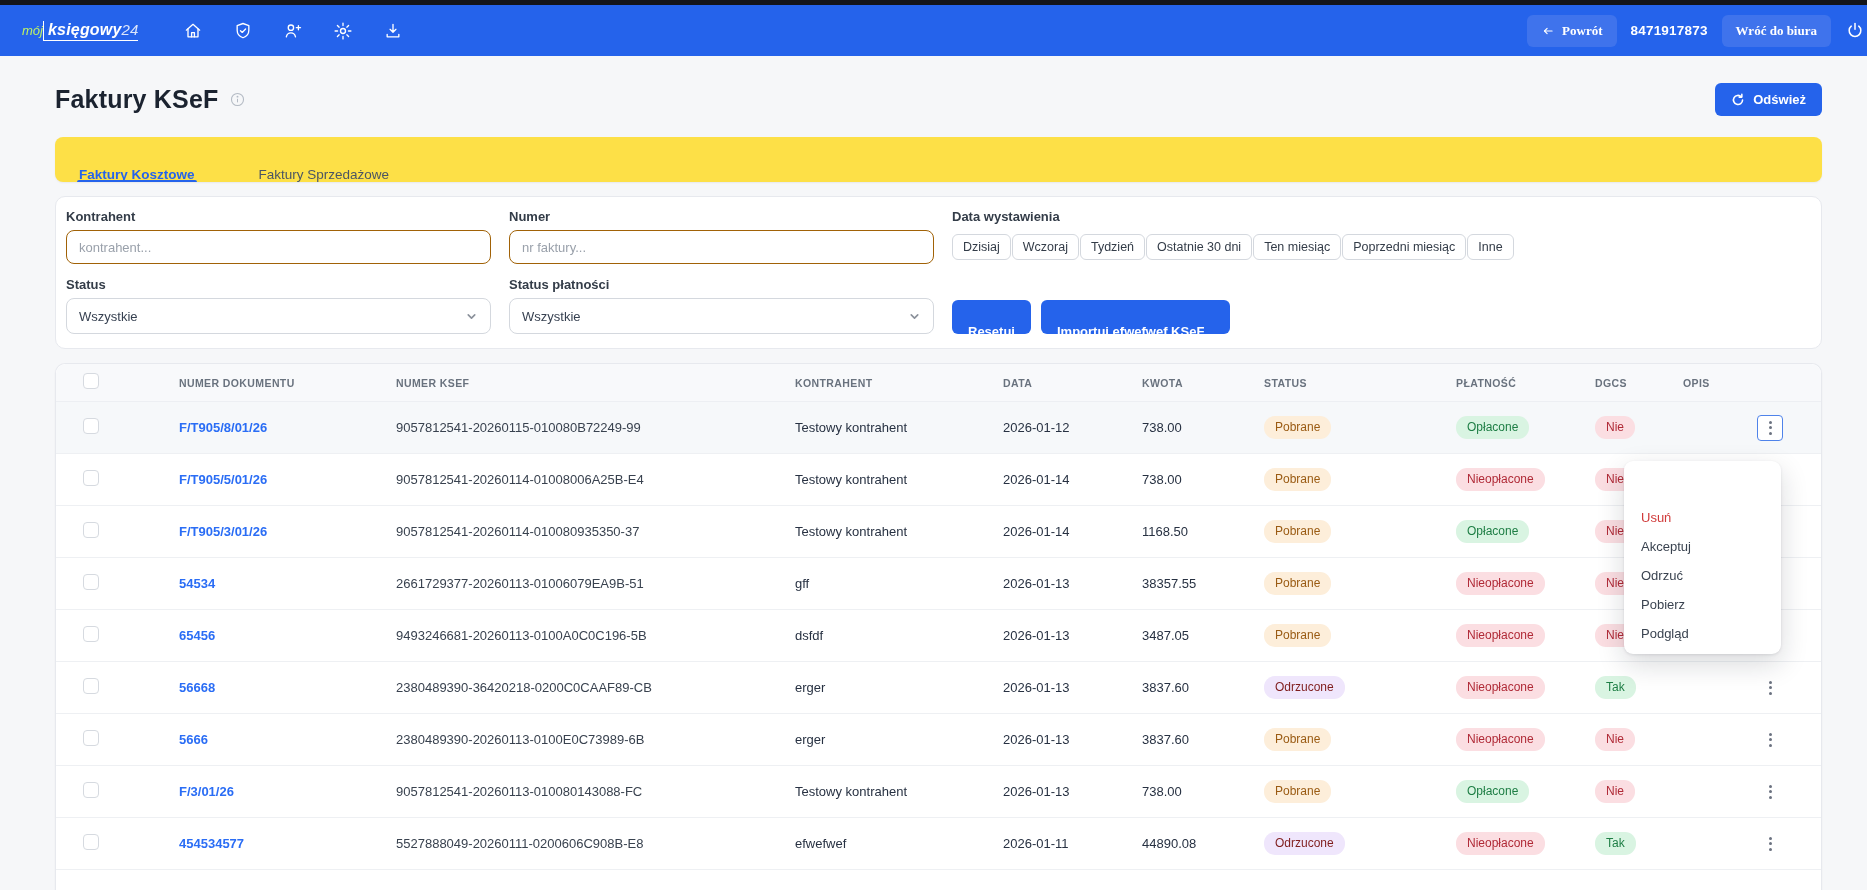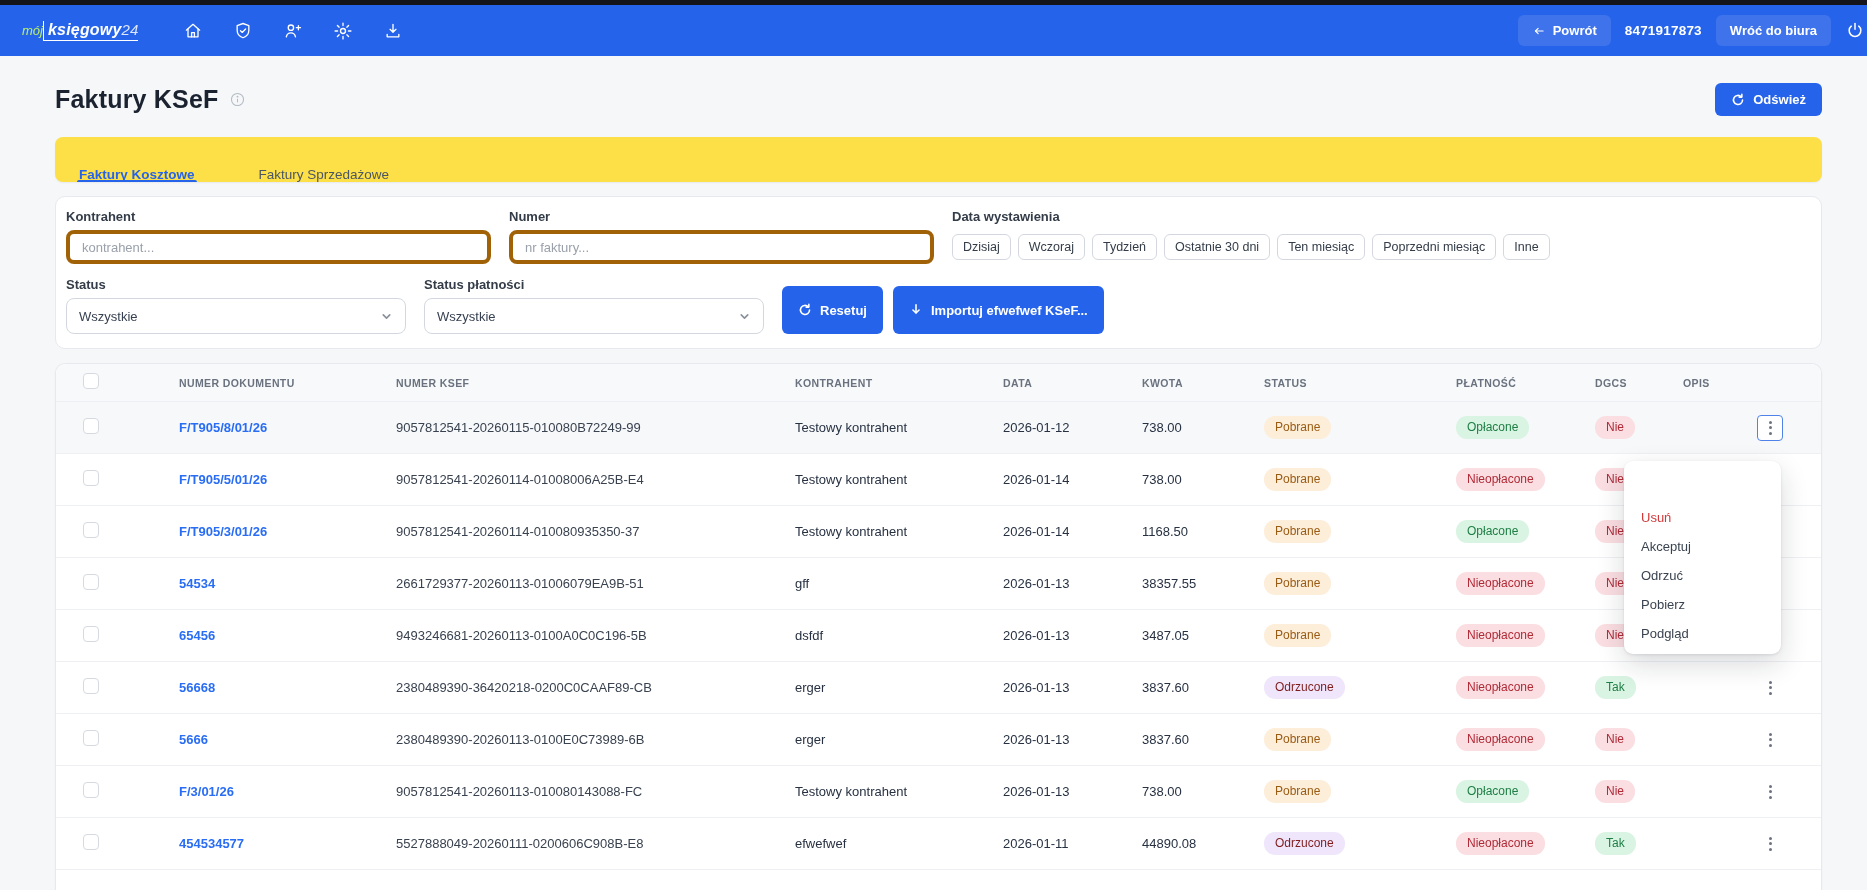--- a/index.html
+++ b/index.html
@@ -12,21 +12,21 @@
   .navbar { height:51px; background:#2563eb; display:flex; align-items:center; padding:0 18px 0 22px; color:#fff; }
   .logo { display:flex; align-items:baseline; font-style:italic; cursor:pointer; white-space:nowrap; }
   .logo .lg-moj { font-size:13px; font-weight:300; color:#bef264; margin-right:0; }
   .logo .lg-wrap { border-bottom:1.5px solid #ffffff; border-left:1.5px solid #ffffff; padding-left:4px; padding-bottom:1px; }
   .logo .lg-brand { font-size:16px; font-weight:700; color:#fff; letter-spacing:.2px; }
   .logo .lg-24 { font-size:15px; font-weight:400; color:#dbe5fb; }
   .nav-icons { display:flex; align-items:center; gap:16px; margin-left:38px; }
   .nav-ic { width:34px; height:34px; display:flex; align-items:center; justify-content:center; border-radius:6px; cursor:pointer; }
   .nav-ic svg { width:20px; height:20px; stroke:#ffffff; fill:none; stroke-width:1.6; stroke-linecap:round; stroke-linejoin:round; }
   .nav-right { margin-left:auto; display:flex; align-items:center; gap:14px; }
-  .nav-btn { display:flex; align-items:center; gap:7px; background:#3f73ec; border:none; color:#fff; font-family:Liberation Sans, sans-serif;
+  .nav-btn { display:flex; align-items:center; gap:7px; background:#3f73ec; border:none; color:#fff; font-family:Liberation Serif, serif;
              font-size:13px; font-weight:600; padding:8px 14px; border-radius:6px; cursor:pointer; white-space:nowrap; }
   .nav-btn svg { width:14px; height:14px; stroke:#fff; fill:none; stroke-width:2; stroke-linecap:round; stroke-linejoin:round; }
   .nav-nip { font-size:13.5px; font-weight:700; letter-spacing:.2px; }
   .power { width:26px; height:26px; margin-right:-22px; display:flex; align-items:center; }
   .power svg { width:20px; height:20px; stroke:#fff; fill:none; stroke-width:1.8; stroke-linecap:round; }
 
   
   .content { padding:27px 45px 0 55px; }
   .page-head { display:flex; align-items:center; }
   .page-title { font-size:25px; font-weight:700; color:#1b2330; letter-spacing:.2px; }
@@ -44,31 +44,31 @@
   .tab.active { color:#2563eb; font-weight:700; }
   .tab.active::after { content:""; position:absolute; left:0; right:0; bottom:0; height:2px; background:#2563eb; border-radius:2px 2px 0 0; }
   .tab.inactive { color:#4b5563; font-weight:500; }
 
   
   .filter-card { margin-top:14px; background:#fff; border:1px solid #e7e9ee; border-radius:10px; padding:12px 10px 14px; }
   .f-row { display:flex; gap:18px; align-items:flex-end; }
   .f-row + .f-row { margin-top:13px; }
   .f-field { display:flex; flex-direction:column; }
   .f-label { font-size:13px; font-weight:700; color:#333c48; margin-bottom:6px; }
-  .f-input { width:425px; height:34px; border:4px solid #a16207; border-radius:8px; padding:0 12px; font-family:inherit;
+  .f-input { width:425px; height:34px; border:1px solid #a16207; border-radius:8px; padding:0 12px; font-family:inherit;
              font-size:13px; color:#374151; background:#fff; }
   .f-input::placeholder { color:#9aa1ab; }
-  .chips { display:flex; gap:7px; align-items:center; height:34px; }
+  .chips { display:flex; gap:1px; align-items:center; height:34px; }
   .chip { border:1px solid #d4d8de; background:#fff; border-radius:6px; padding:5px 10px; font-family:inherit; font-size:12.5px;
           color:#333c48; cursor:pointer; white-space:nowrap; }
-  .f-select { width:340px; height:36px; border:1px solid #d4d8de; border-radius:8px; padding:0 12px; display:flex;
+  .f-select { width:425px; height:36px; border:1px solid #d4d8de; border-radius:8px; padding:0 12px; display:flex;
               align-items:center; justify-content:space-between; font-size:13px; color:#374151; cursor:pointer; background:#fff; }
   .f-select svg { width:13px; height:13px; stroke:#8b919b; fill:none; stroke-width:2; stroke-linecap:round; stroke-linejoin:round; }
   .f-actions { display:flex; gap:10px; align-items:flex-end; padding-bottom:0; }
-  .f-actions .btn-blue { height:48px; padding:16px 16px; }
+  .f-actions .btn-blue { height:34px; padding:16px 16px;flex-direction:column; }
 
   
   .table-card { position:relative; margin-top:14px; background:#fff; border-radius:10px 10px 0 0; border:1px solid #e7e9ee;
                 border-bottom:none; box-shadow:0 1px 2px rgba(16,24,40,.05); padding-bottom:30px; }
   .t-head, .t-row { display:grid; grid-template-columns:123px 217px 399px 208px 139px 122px 192px 139px 88px 138px; align-items:center; }
   .t-head { height:38px; background:#f8f9fb; border-radius:10px 10px 0 0; border-bottom:1px solid #edeff3; }
   .t-head .th { font-size:10.5px; font-weight:700; letter-spacing:.4px; color:#69727e; }
   .c-check { padding-left:27px; }
   .cb { display:inline-block; width:16px; height:16px; border:1.5px solid #d6dae0; border-radius:4px; background:#fff; cursor:pointer; }
   .t-row { height:52px; border-bottom:1px solid #eef0f3; background:#fff; font-size:13px; color:#273142; }

